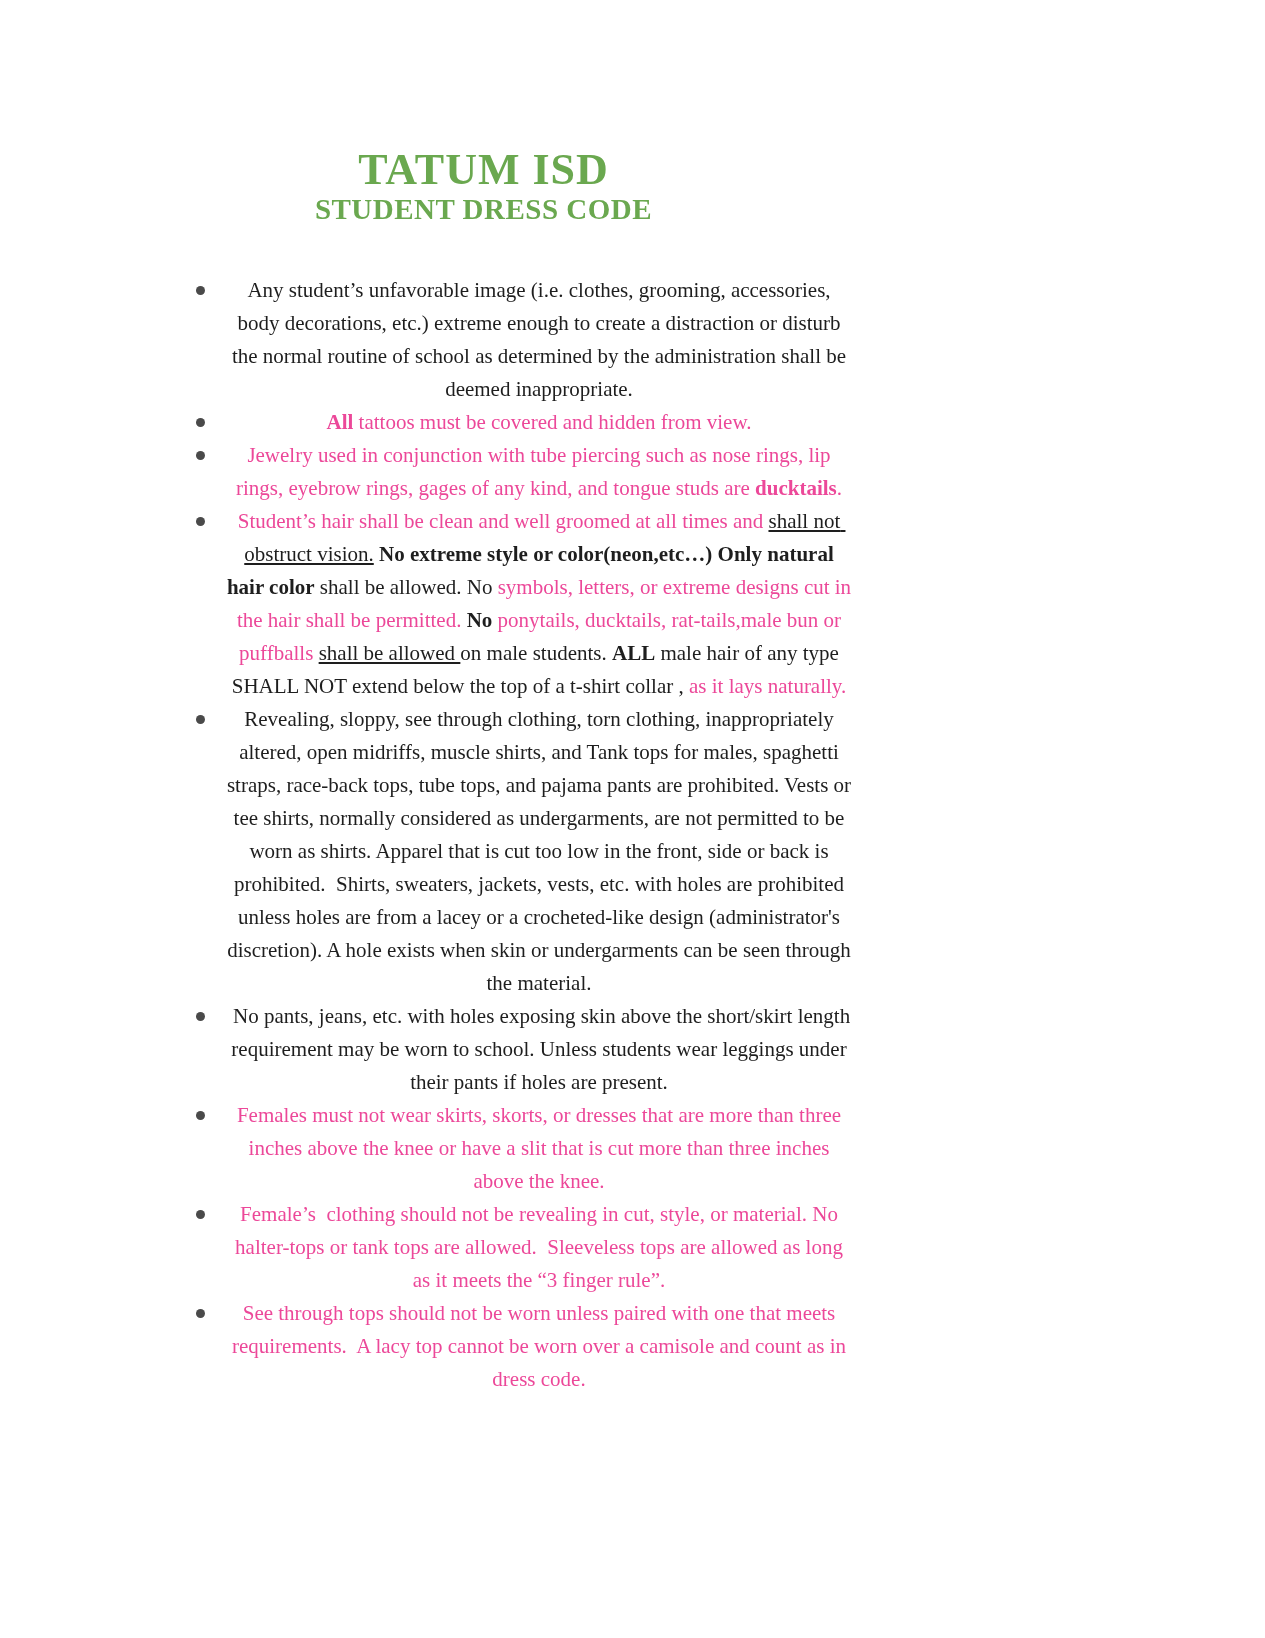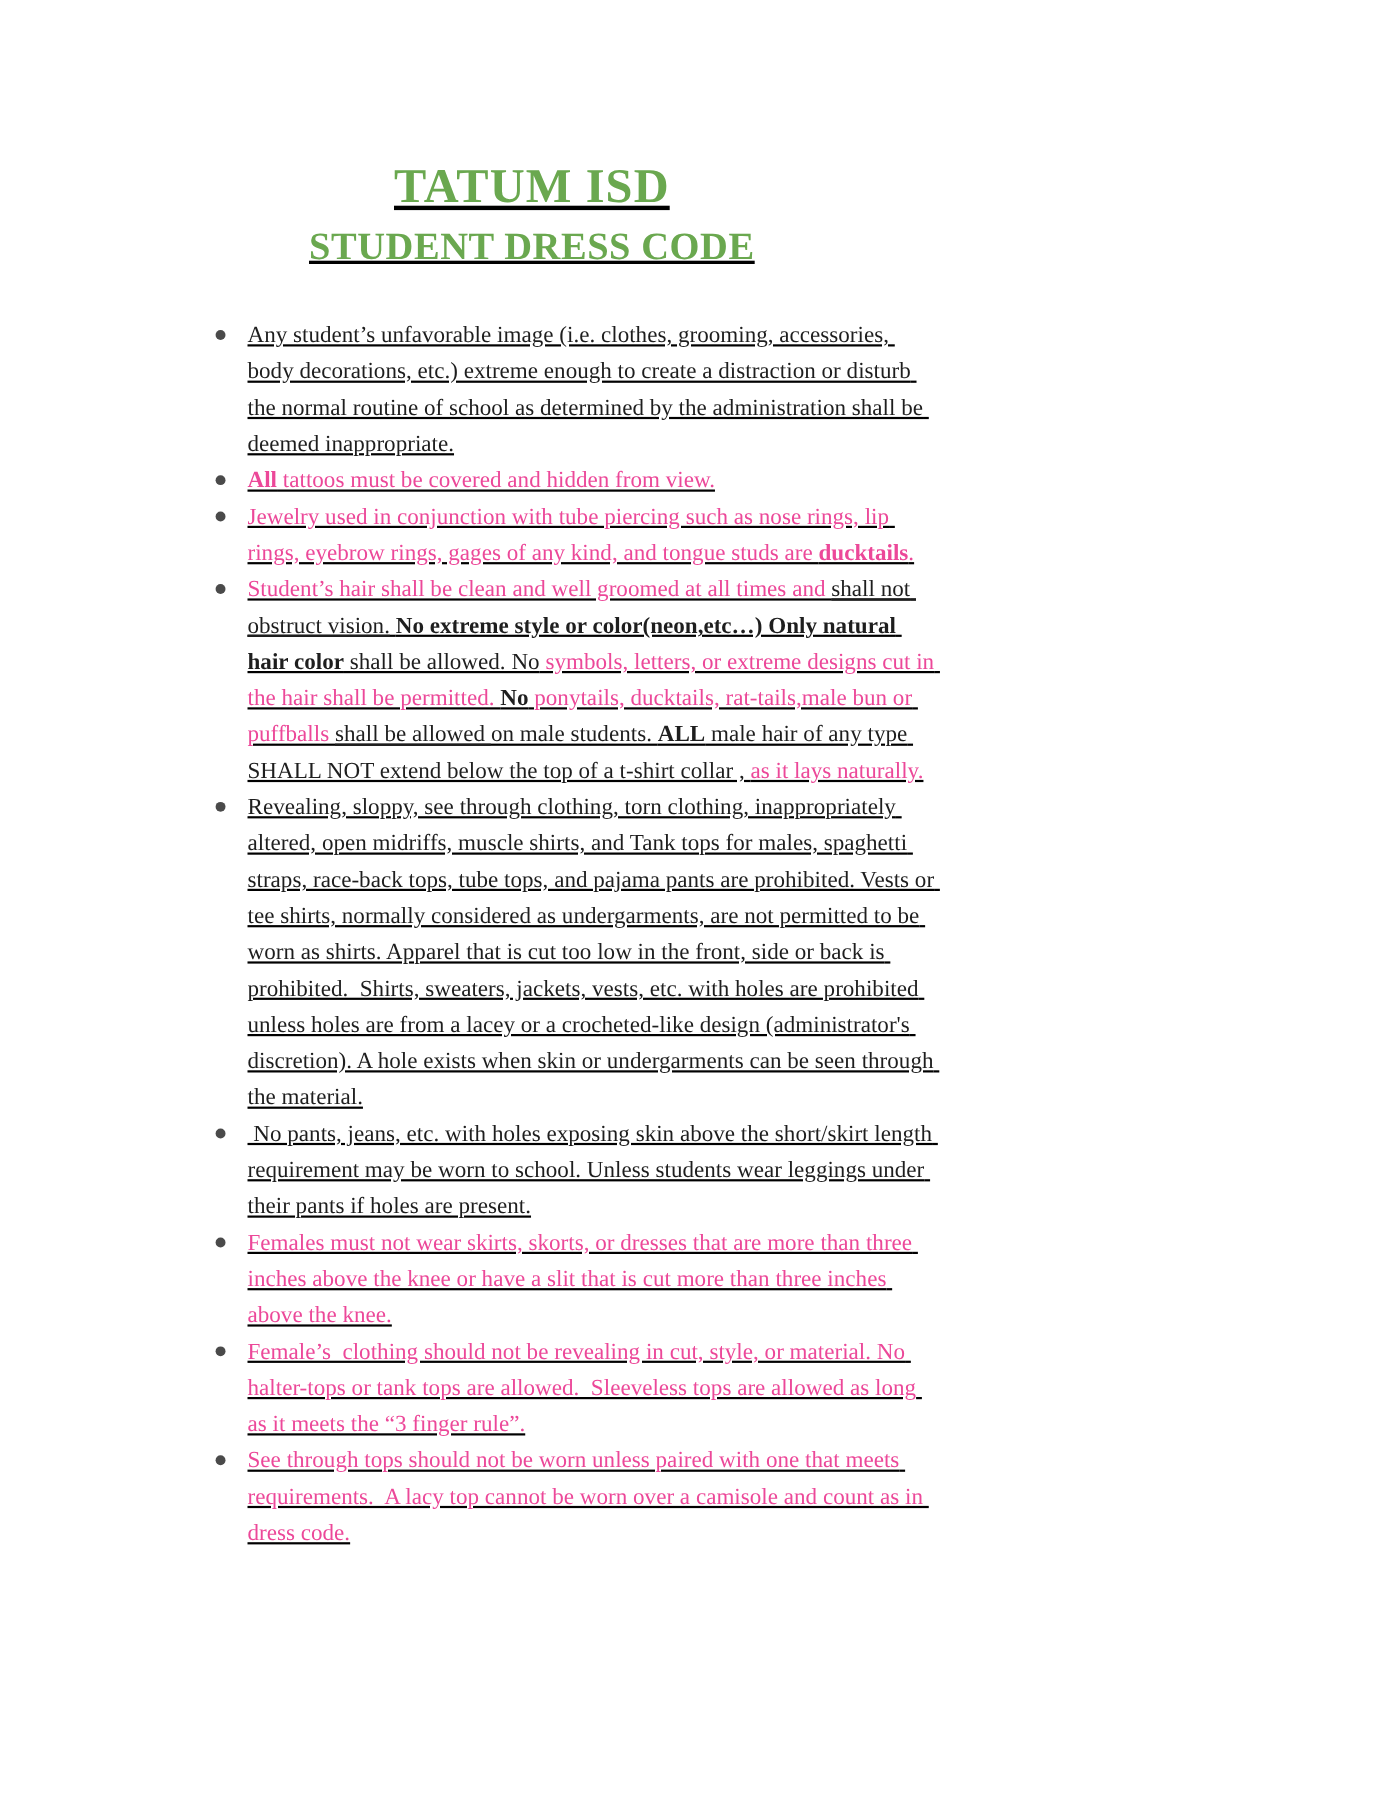--- a/index.html
+++ b/index.html
@@ -12,55 +12,55 @@
     height: 1638px;
     font-family: "Liberation Serif", serif;
     overflow: hidden;
   }
   .doc {
     box-sizing: border-box;
     width: 1025px;
     height: 1638px;
     padding: 148px 172px 0 196px;
     background: #ffffff;
-    text-decoration: underline;
   }
   .titles {
     text-align: center;
     padding-right: 82px;
     font-weight: bold;
   }
   .title-main {
     font-size: 44px;
     line-height: 44px;
     letter-spacing: 1px;
   }
   .title-year {
     font-size: 33px;
     line-height: 33px;
     margin-top: 15px;
   }
   .title-sub {
-    font-size: 35px;
+    font-size: 29px;
     line-height: 35px;
-    margin-top: 14px;
+    margin-top: 0;
     letter-spacing: 0.5px;
   }
   ul.rules {
     margin: 47px 0 0 0;
     padding: 0;
     list-style: none;
     font-size: 21px;
     line-height: 33px;
   }
   ul.rules li {
     position: relative;
     padding-left: 29px;
     margin: 0;
     white-space: pre-wrap;
+    text-align: center;
   }
   ul.rules li::before {
     content: "";
     position: absolute;
     left: 0;
     top: 12px;
     width: 9px;
     height: 9px;
     border-radius: 50%;
     background: #4a4a4a;

